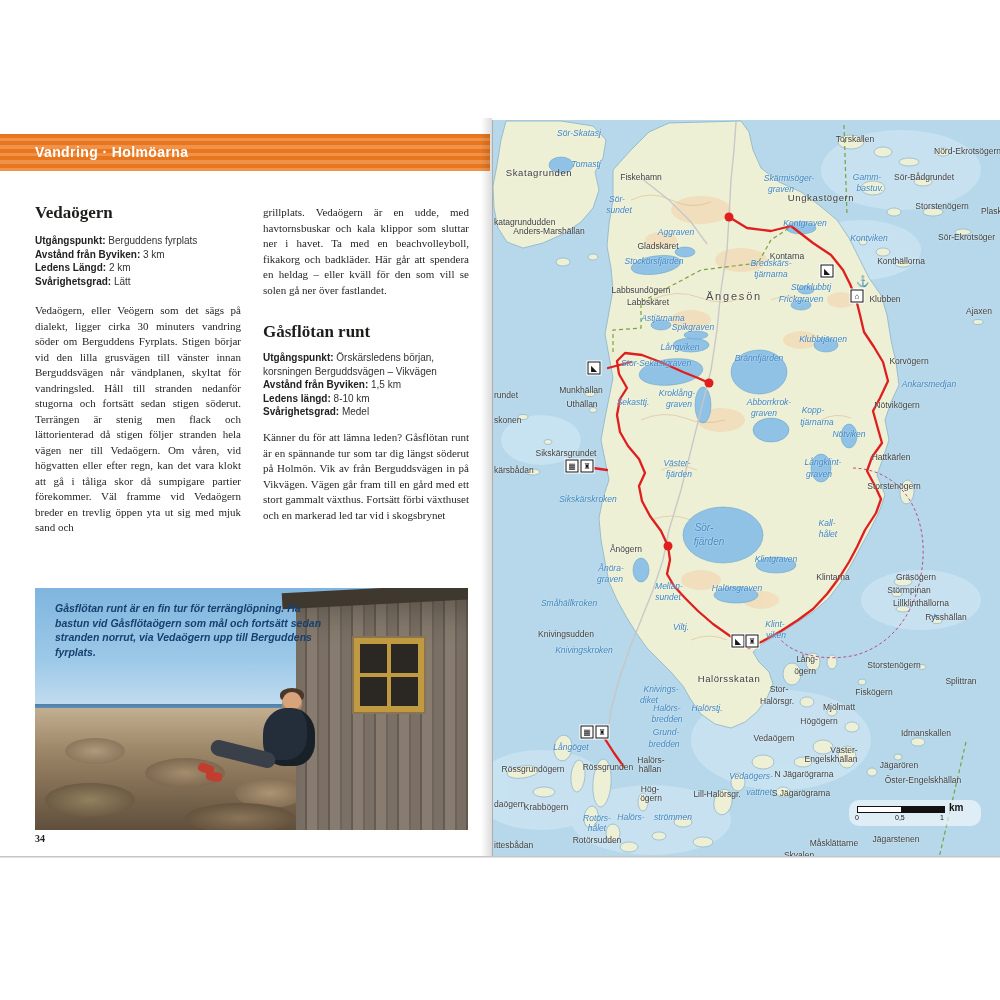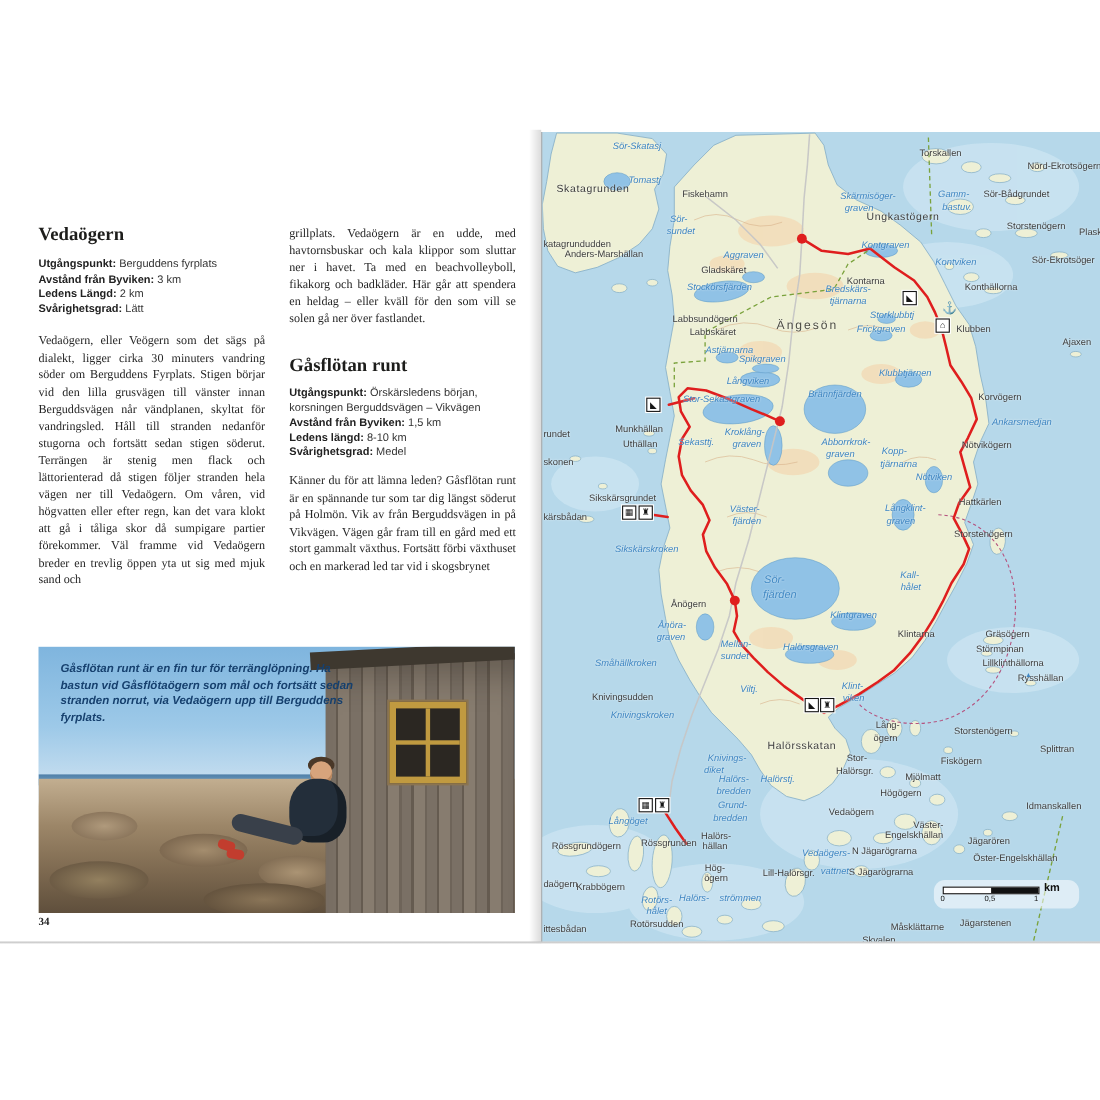--- a/index.html
+++ b/index.html
@@ -73,20 +73,23 @@
   #gutter{position:absolute;left:481px;top:118px;width:11px;height:740px;
        background:linear-gradient(90deg,rgba(0,0,0,0),rgba(0,0,0,.14));}
   #bottom-edge{position:absolute;left:0;top:856px;width:1000px;height:2px;
        background:linear-gradient(180deg,#b9b9b9,#eee);}
 </style>
 </head>
 <body>
 
 <div id="spread">
 
+  <div id="banner">
+    <span>Vandring · Holmöarna</span>
+  </div>
 
   <h2 class="h-article" style="left:35px;top:203px;">Vedaögern</h2>
 
   <div class="facts" style="left:35px;top:234px;">
     <div><b>Utgångspunkt:</b><span> Berguddens fyrplats</span></div>
     <div><b>Avstånd från Byviken:</b><span> 3 km</span></div>
     <div><b>Ledens Längd:</b><span> 2 km</span></div>
     <div><b>Svårighetsgrad:</b><span> Lätt</span></div>
   </div>
 
@@ -366,21 +369,21 @@
         <div class="mlb k0" style="left: 314px; top: 539px;">Lång-</div>
         <div class="mlb k0" style="left: 312px; top: 551px;">ögern</div>
         <div class="mlb k0" style="left: 401px; top: 545px;">Storstenögern</div>
         <div class="mlb k0" style="left: 468px; top: 561px;">Splittran</div>
         <div class="mlb k4" style="left: 236px; top: 559px;">Halörsskatan</div>
         <div class="mlb k0" style="left: 286px; top: 569px;">Stor-</div>
         <div class="mlb k0" style="left: 284px; top: 581px;">Halörsgr.</div>
         <div class="mlb k0" style="left: 381px; top: 572px;">Fiskögern</div>
         <div class="mlb k0" style="left: 346px; top: 587px;">Mjölmatt</div>
         <div class="mlb k0" style="left: 326px; top: 601px;">Högögern</div>
-        <div class="mlb k0" style="left: 433px; top: 613px; margin-left: 32px;">Idmanskallen</div>
+        <div class="mlb k0" style="left: 433px; top: 613px;">Idmanskallen</div>
         <div class="mlb k1" style="left: 168px; top: 569px;">Knivings-</div>
         <div class="mlb k1" style="left: 156px; top: 580px;">diket</div>
         <div class="mlb k1" style="left: 174px; top: 588px;">Halörs-</div>
         <div class="mlb k1" style="left: 214px; top: 588px;">Halörstj.</div>
         <div class="mlb k1" style="left: 174px; top: 599px;">bredden</div>
         <div class="mlb k1" style="left: 173px; top: 612px;">Grund-</div>
         <div class="mlb k1" style="left: 171px; top: 624px;">bredden</div>
         <div class="mlb k0" style="left: 158px; top: 640px;">Halörs-</div>
         <div class="mlb k0" style="left: 157px; top: 649px;">hällan</div>
         <div class="mlb k0" style="left: 281px; top: 618px;">Vedaögern</div>

